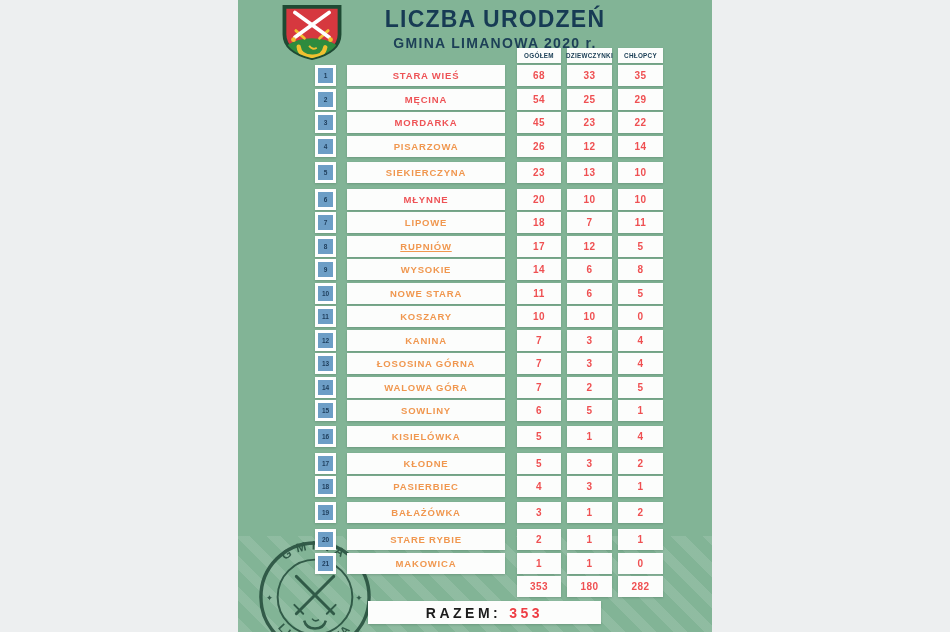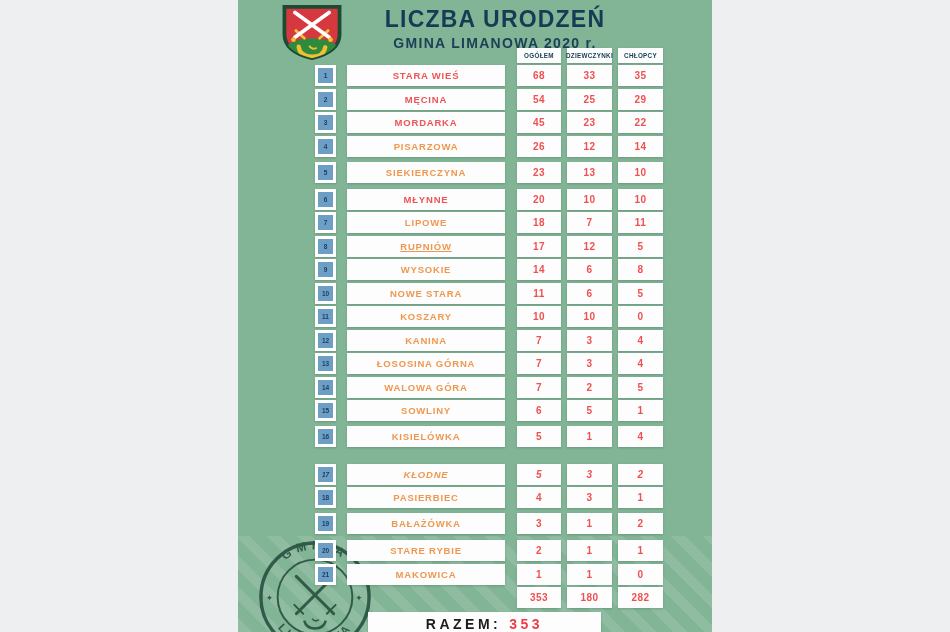--- a/index.html
+++ b/index.html
@@ -319,21 +319,21 @@
                 <span>16</span>
               </div>
     </div>
     <div class="box name-box">
       <span style="color: rgb(240, 151, 79);">KISIELÓWKA</span>
     </div>
     <div class="box val v1">5</div>
     <div class="box val v2">1</div>
     <div class="box val v3">4</div>
   </div>
-          <div class="row" style="margin-top: 17px; font-style: italic;">
+          <div class="row" style="margin-top: 6px;">
     <div class="badge">
       <div class="badge-in">
                 <span>17</span>
               </div>
     </div>
     <div class="box name-box">
       <span style="color: rgb(240, 151, 79);">KŁODNE</span>
     </div>
     <div class="box val v1">5</div>
     <div class="box val v2">3</div>

